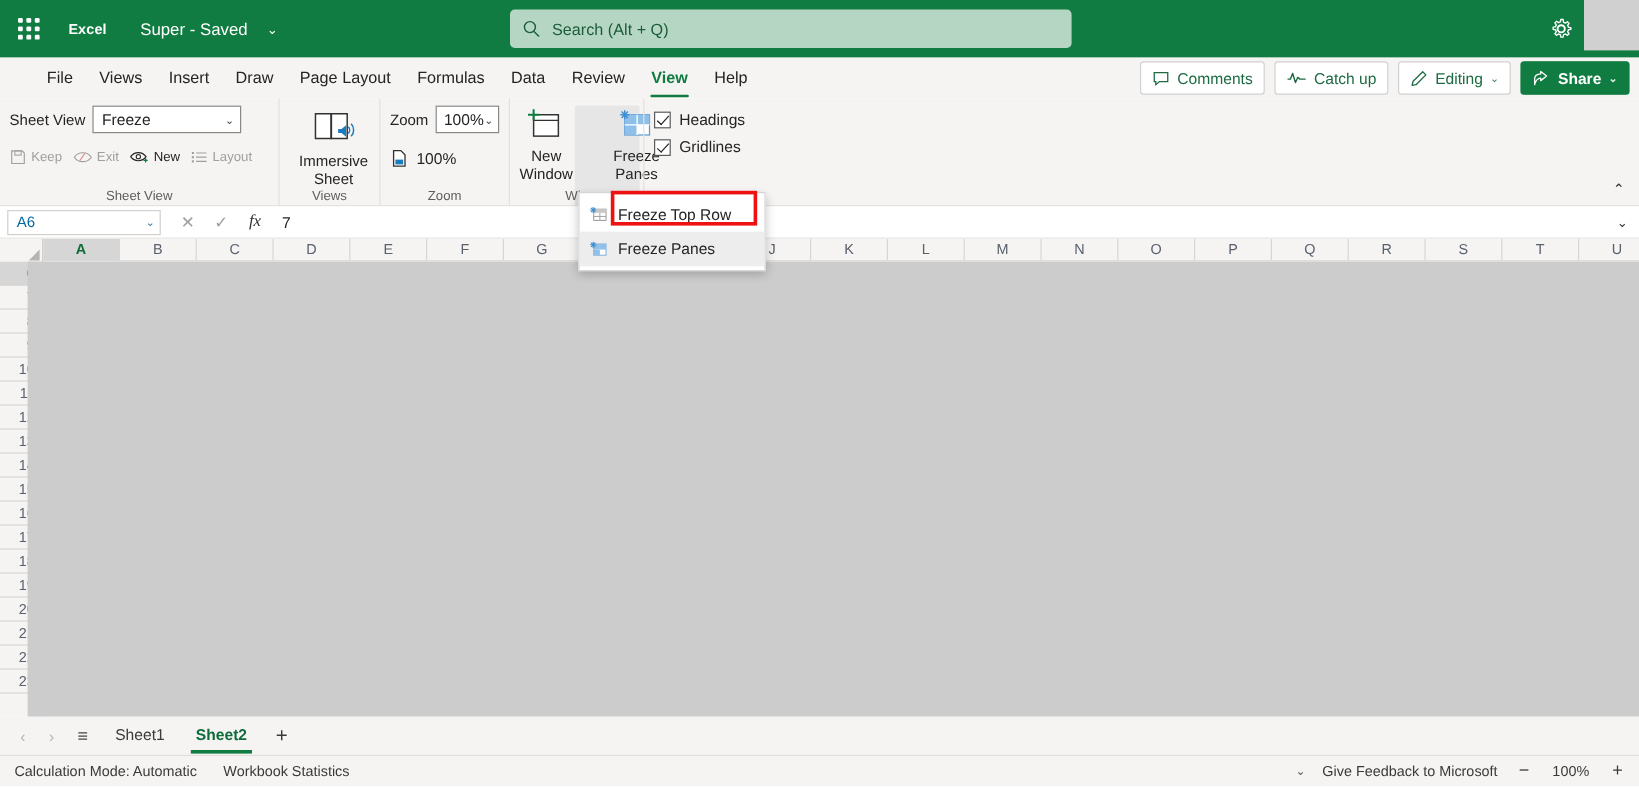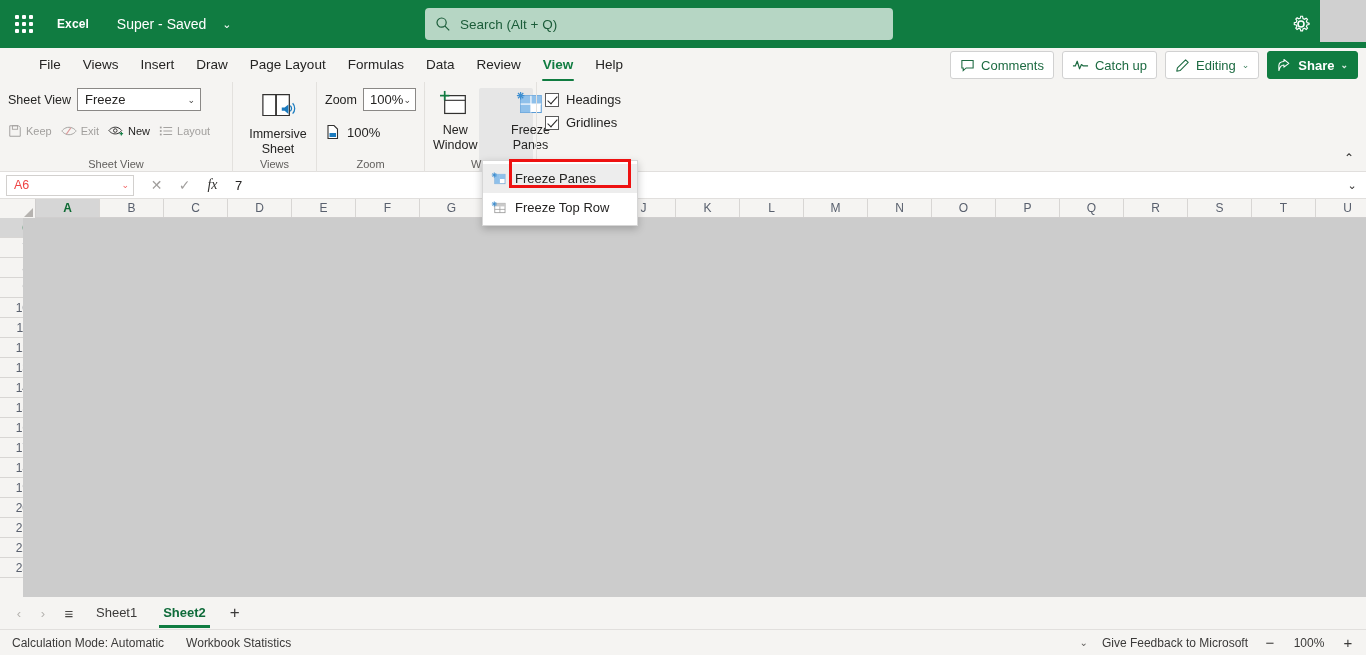--- a/index.html
+++ b/index.html
@@ -149,21 +149,21 @@
   }
 
   
   .fbar {
     height: 27px; background: #ffffff; display: flex; align-items: center;
     border-bottom: 1px solid #e1dfdd; position: relative; padding: 0 3px;
   }
   .namebox {
     width: 128px; height: 21px; border: 1px solid #d2d0ce; background: #fff;
     display: flex; align-items: center; justify-content: space-between;
-    padding: 0 4px 0 7px; font-size: 12.5px; color: #ef4444; margin-left: 3px;
+    padding: 0 4px 0 7px; font-size: 12.5px; color: #0369a1; margin-left: 3px;
     cursor: pointer;
   }
   .fb-icons { display: flex; align-items: center; gap: 1px; margin-left: 9px; }
   .fb-ic {
     width: 27px; height: 21px; display: flex; align-items: center;
     justify-content: center; cursor: pointer;
   }
   .fx { font-family: "Liberation Serif", serif; font-style: italic; font-size: 14px; color: #323130; text-align: center; }
   .fb-input {
     flex: 1; font-size: 13px; color: #252423; padding-left: 9px; cursor: text;
@@ -556,45 +556,45 @@
   <div class="st-right">
     <span class="st-chev">⌄</span>
     <span class="st-item" style="margin:0;">Give Feedback to Microsoft</span>
     <span class="zm-btn">−</span>
     <span class="zm-val">100%</span>
     <span class="zm-btn">+</span>
   </div>
 </div>
 
 <div class="fp-menu">
+  <div class="fp-item">
+    <svg width="15" height="14" viewBox="0 0 16 15">
+      <rect x="4" y="2.5" width="11" height="10" fill="#fff" stroke="#9a9a9a" stroke-width="0.9"></rect>
+      <rect x="4" y="2.5" width="11" height="3.3" fill="#c9c9c9"></rect>
+      <line x1="4" y1="9" x2="15" y2="9" stroke="#9a9a9a" stroke-width="0.8"></line>
+      <line x1="9.5" y1="5.8" x2="9.5" y2="12.5" stroke="#9a9a9a" stroke-width="0.8"></line>
+      <g stroke="#3d8ed0" stroke-width="1">
+        <line x1="3.5" y1="0.5" x2="3.5" y2="6"></line>
+        <line x1="0.8" y1="3.2" x2="6.2" y2="3.2"></line>
+        <line x1="1.6" y1="1.3" x2="5.4" y2="5.1"></line>
+        <line x1="5.4" y1="1.3" x2="1.6" y2="5.1"></line>
+      </g>
+    </svg>
+    <span class="fp-label">Freeze Top Row</span>
+  </div>
   <div class="fp-item hov">
     <svg width="15" height="14" viewBox="0 0 16 15">
       <rect x="4" y="2.5" width="11" height="10" fill="#fff" stroke="#7faed8" stroke-width="0.9"></rect>
       <rect x="4" y="2.5" width="5.5" height="5" fill="#8fc0ea"></rect>
       <rect x="9.5" y="2.5" width="5.5" height="5" fill="#8fc0ea"></rect>
       <rect x="4" y="7.5" width="5.5" height="5" fill="#8fc0ea"></rect>
       <g stroke="#3d8ed0" stroke-width="1">
         <line x1="3.5" y1="0.5" x2="3.5" y2="6"></line>
         <line x1="0.8" y1="3.2" x2="6.2" y2="3.2"></line>
         <line x1="1.6" y1="1.3" x2="5.4" y2="5.1"></line>
         <line x1="5.4" y1="1.3" x2="1.6" y2="5.1"></line>
       </g>
     </svg>
     <span class="fp-label">Freeze Panes</span>
   </div>
-  <div class="fp-item">
-    <svg width="15" height="14" viewBox="0 0 16 15">
-      <rect x="4" y="2.5" width="11" height="10" fill="#fff" stroke="#9a9a9a" stroke-width="0.9"></rect>
-      <rect x="4" y="2.5" width="11" height="3.3" fill="#c9c9c9"></rect>
-      <line x1="4" y1="9" x2="15" y2="9" stroke="#9a9a9a" stroke-width="0.8"></line>
-      <line x1="9.5" y1="5.8" x2="9.5" y2="12.5" stroke="#9a9a9a" stroke-width="0.8"></line>
-      <g stroke="#3d8ed0" stroke-width="1">
-        <line x1="3.5" y1="0.5" x2="3.5" y2="6"></line>
-        <line x1="0.8" y1="3.2" x2="6.2" y2="3.2"></line>
-        <line x1="1.6" y1="1.3" x2="5.4" y2="5.1"></line>
-        <line x1="5.4" y1="1.3" x2="1.6" y2="5.1"></line>
-      </g>
-    </svg>
-    <span class="fp-label">Freeze Top Row</span>
-  </div>
 </div>
 
 <div class="annot-box"></div>
 
 </body></html>

